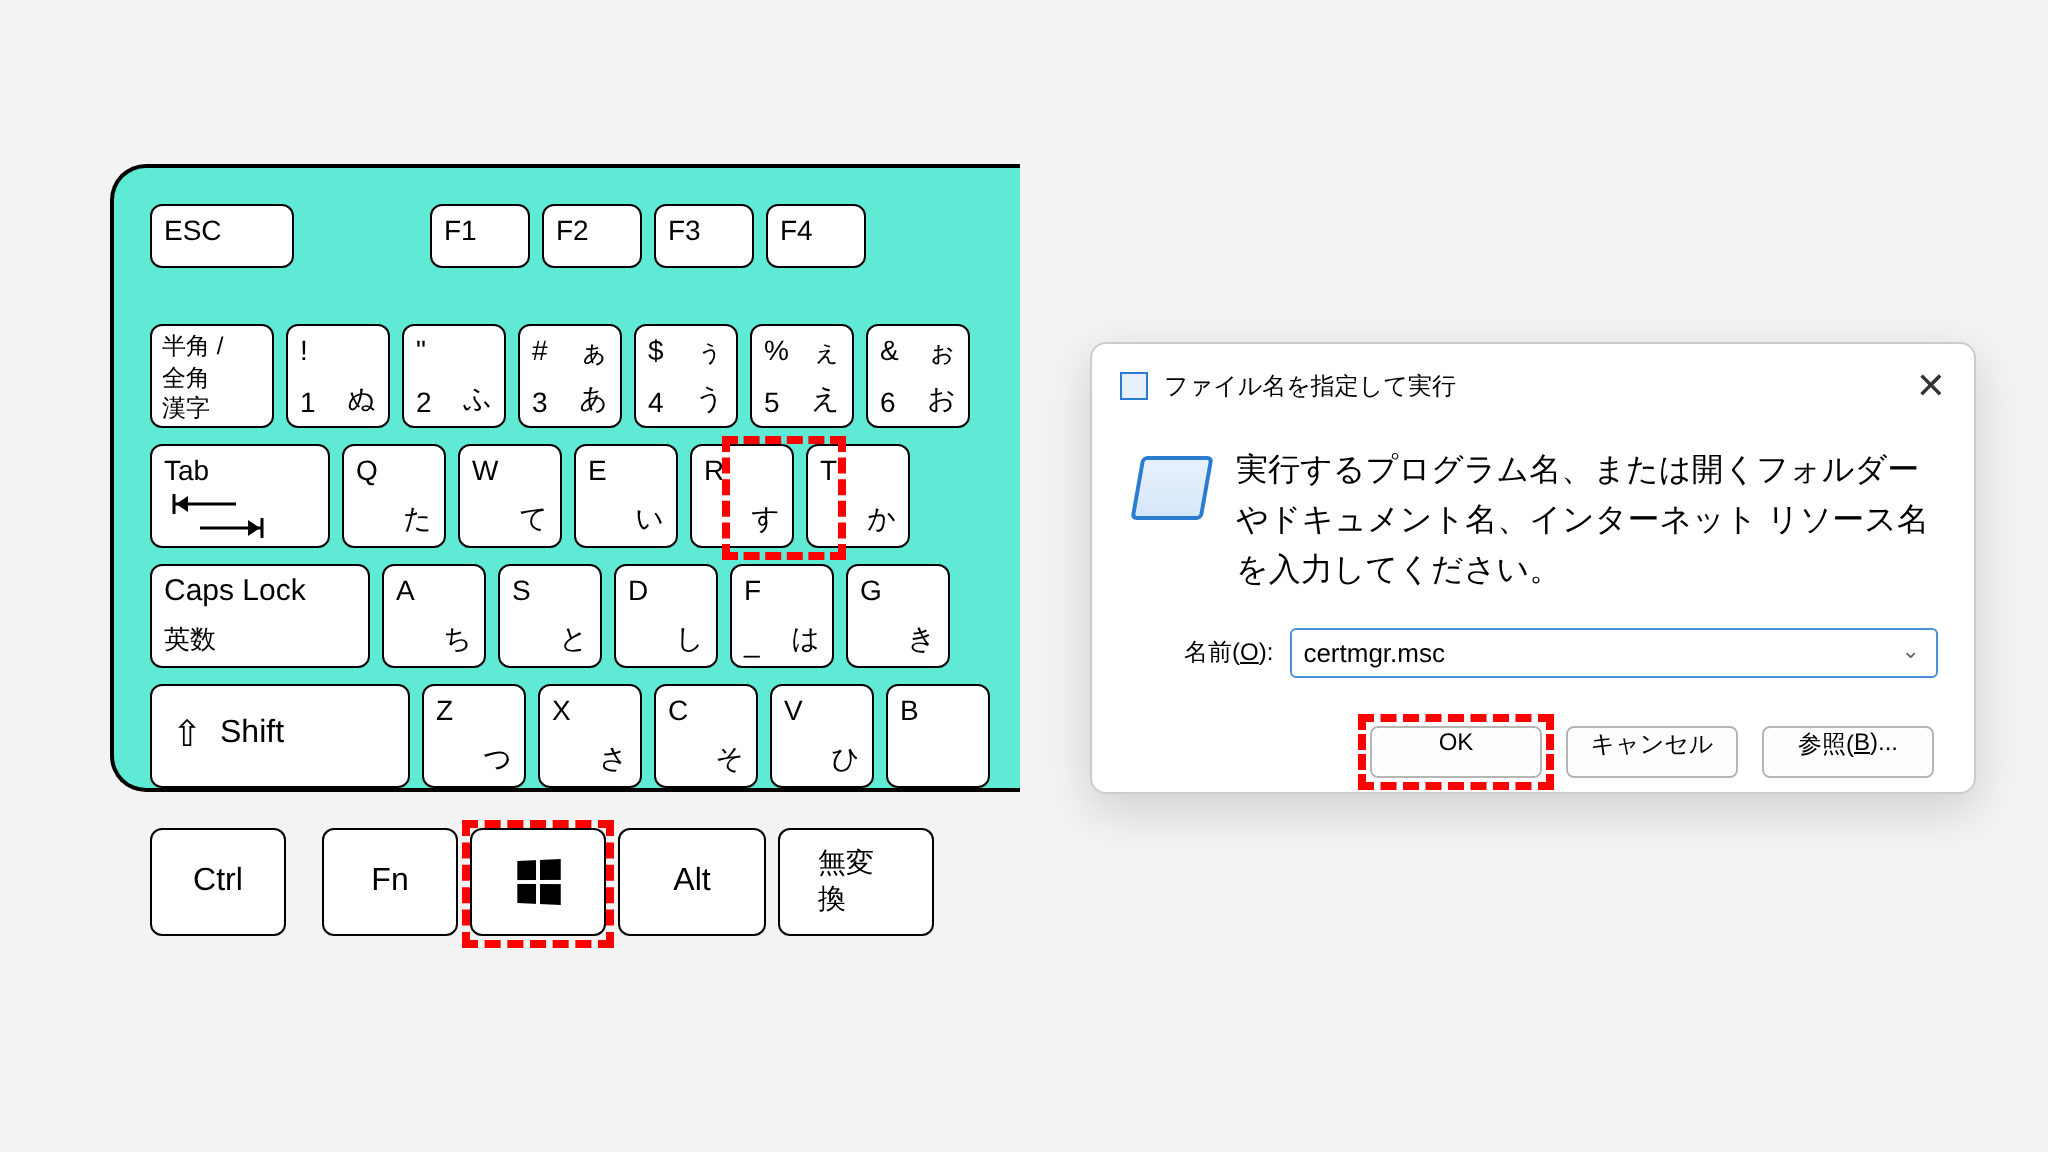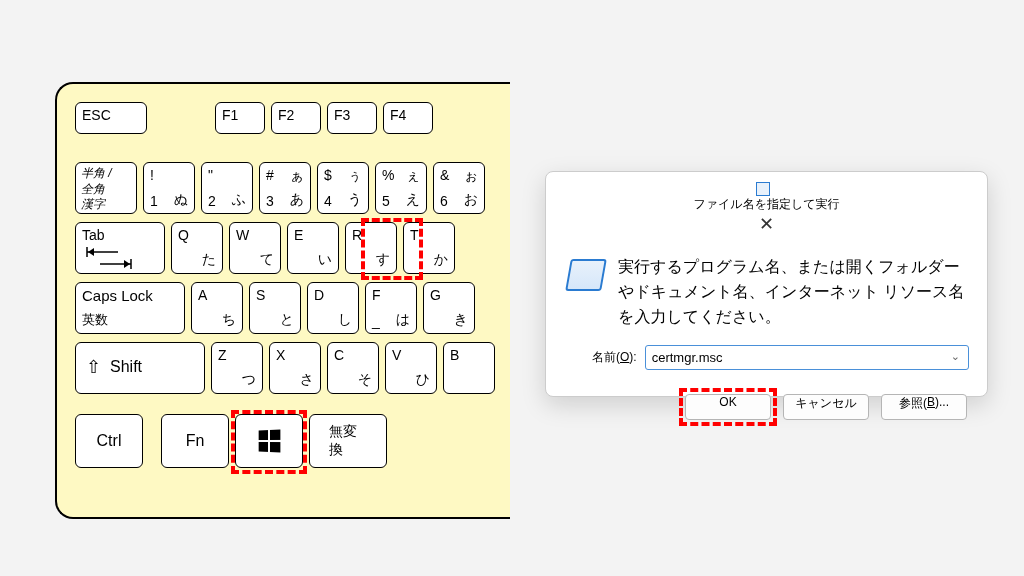--- a/index.html
+++ b/index.html
@@ -10,22 +10,22 @@
       font-family: "Segoe UI", "Yu Gothic UI", sans-serif;
       position: relative;
       overflow: hidden;
     }
     
     .keyboard {
       position: absolute;
       left: 55px;
       top: 82px;
       width: 455px;
-      height: 437px;
-      background: #fef9c3;
+      height: 314px;
+      background: #5eead4;
       border: 2px solid #000;
       border-right: none;
       border-radius: 18px 0 0 18px;
     }
     .krow { position: absolute; display: flex; }
     .key {
       border: 1.5px solid #000;
       border-radius: 6px;
       background: #fff;
       position: relative;
@@ -51,21 +51,20 @@
       height: 226px;
       background: #fff;
       border: 1px solid #ccc;
       border-radius: 8px;
       box-shadow: 0 8px 24px rgba(0,0,0,0.15);
     }
     .titlebar {
       display: flex;
       align-items: center;
       padding: 10px 14px;
-      flex-direction: column;
     }
     .run-icon {
       width: 14px; height: 14px;
       border: 1px solid #2a7bd1;
       background: #e8f1fb;
       margin-right: 8px;
       display: inline-block;
     }
     .title { font-size: 12px; color: #000; flex: 1; }
     .close-x { font-size: 18px; color: #333; cursor: pointer; }
@@ -112,21 +111,21 @@
     .r0 { left: 18px; top: 18px; }
     .r1 { left: 18px; top: 78px; }
     .r2 { left: 18px; top: 138px; }
     .r3 { left: 18px; top: 198px; }
     .r4 { left: 18px; top: 258px; }
     .r5 { left: 18px; top: 330px; }
     
     .fn { width: 50px; height: 32px; }
     .ksq { width: 52px; height: 52px; }
     .kesc { width: 72px; height: 32px; }
-    .kwide1 { width: 62px; height: 52px; font-style: italic; }
+    .kwide1 { width: 62px; height: 52px; }
     .kctrl { width: 68px; height: 54px; padding-left: 26px; }
     .kwin { width: 68px; height: 54px; }
     .kalt { width: 74px; height: 54px; }
     .kmuhen { width: 78px; height: 54px; }
     .ktab { width: 90px; height: 52px; }
     .kcaps { width: 110px; height: 52px; }
     .kshift { width: 130px; height: 52px; }
     .winlogo { display: grid; grid-template-columns: 1fr 1fr; grid-template-rows: 1fr 1fr; gap: 1.5px; width: 22px; height: 22px; transform: perspective(40px) rotateY(-10deg); position: absolute; left: 50%; top: 50%; margin-left:-11px; margin-top:-11px;}
     .winlogo div { background: #000; }
   </style>
@@ -295,20 +294,23 @@
         <span class="c">Fn</span>
       </div>
     <div class="key kwin">
       <span class="winlogo">
           <div></div>
           <div></div>
           <div></div>
           <div></div>
         </span>
     </div>
+    <div class="key kalt">
+        <span class="c">Alt</span>
+      </div>
     <div class="key kmuhen">
         <span class="c" style="font-size:14px">無変換</span>
       </div>
   </div>
 
   <div class="highlight" style="left:304px;top:134px;width:62px;height:62px"></div>
   <div class="highlight" style="left:174px;top:326px;width:76px;height:64px"></div>
 </div>
 
 <div class="dialog">

